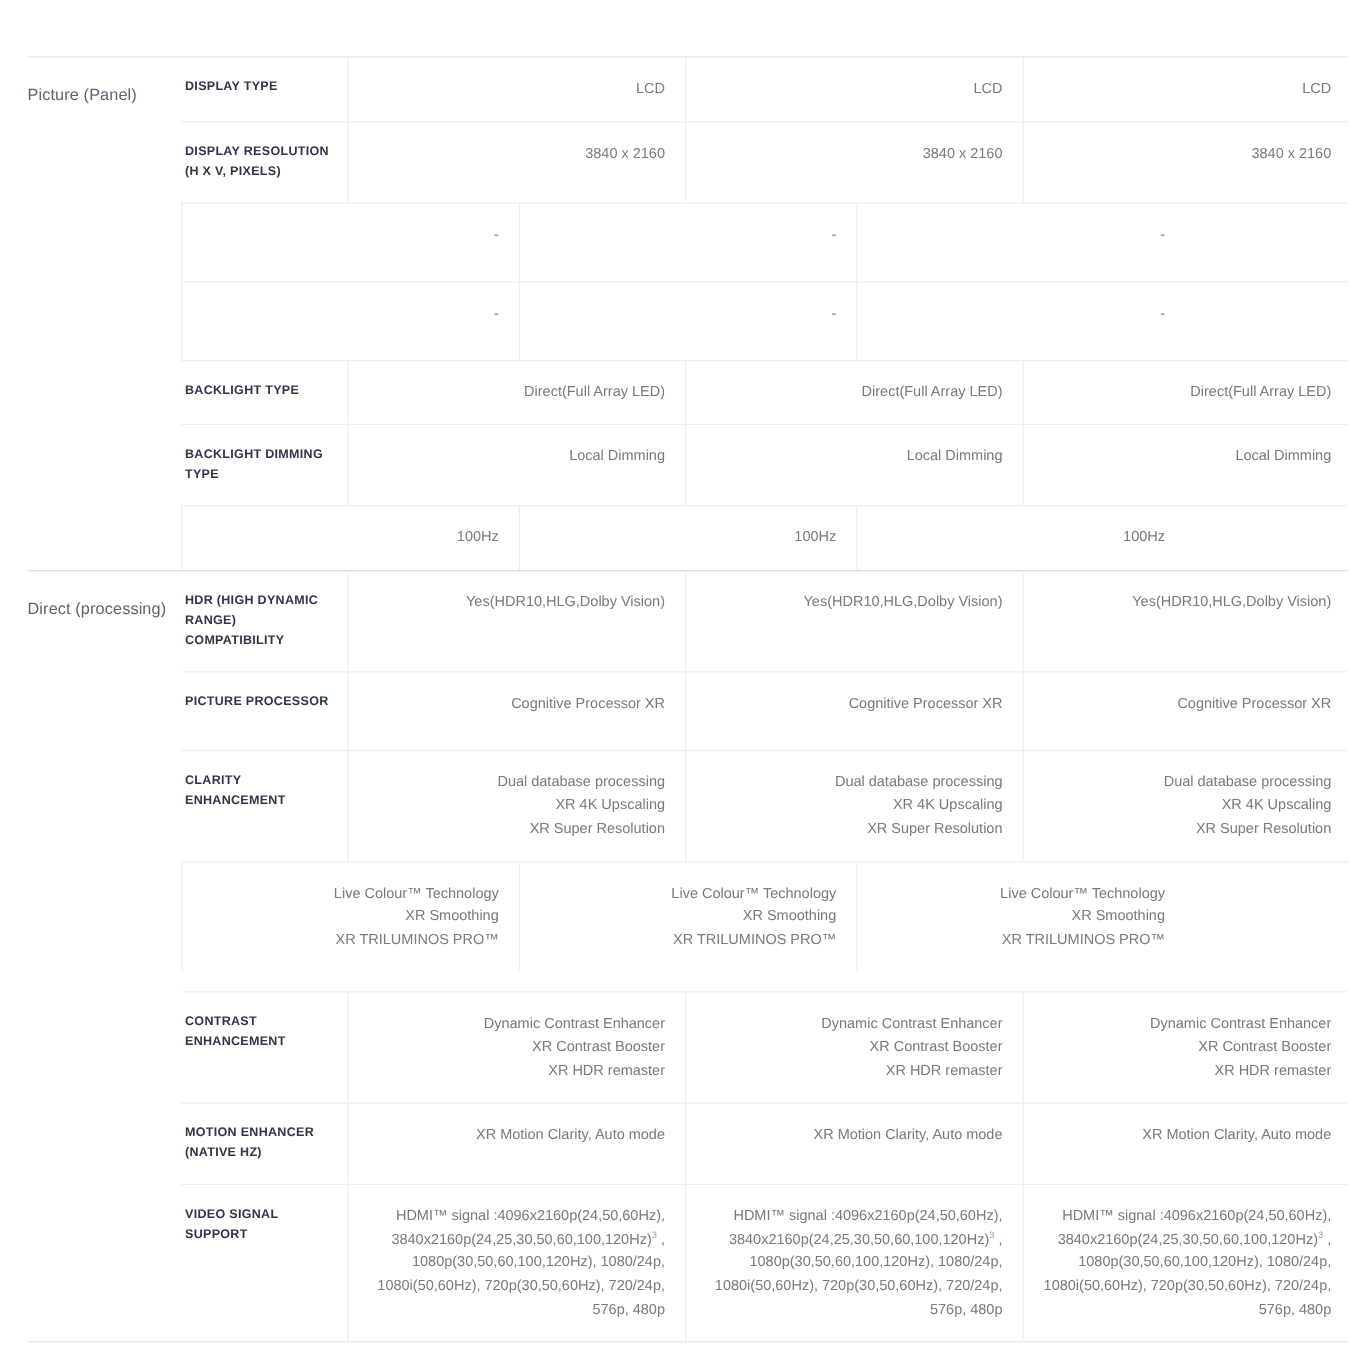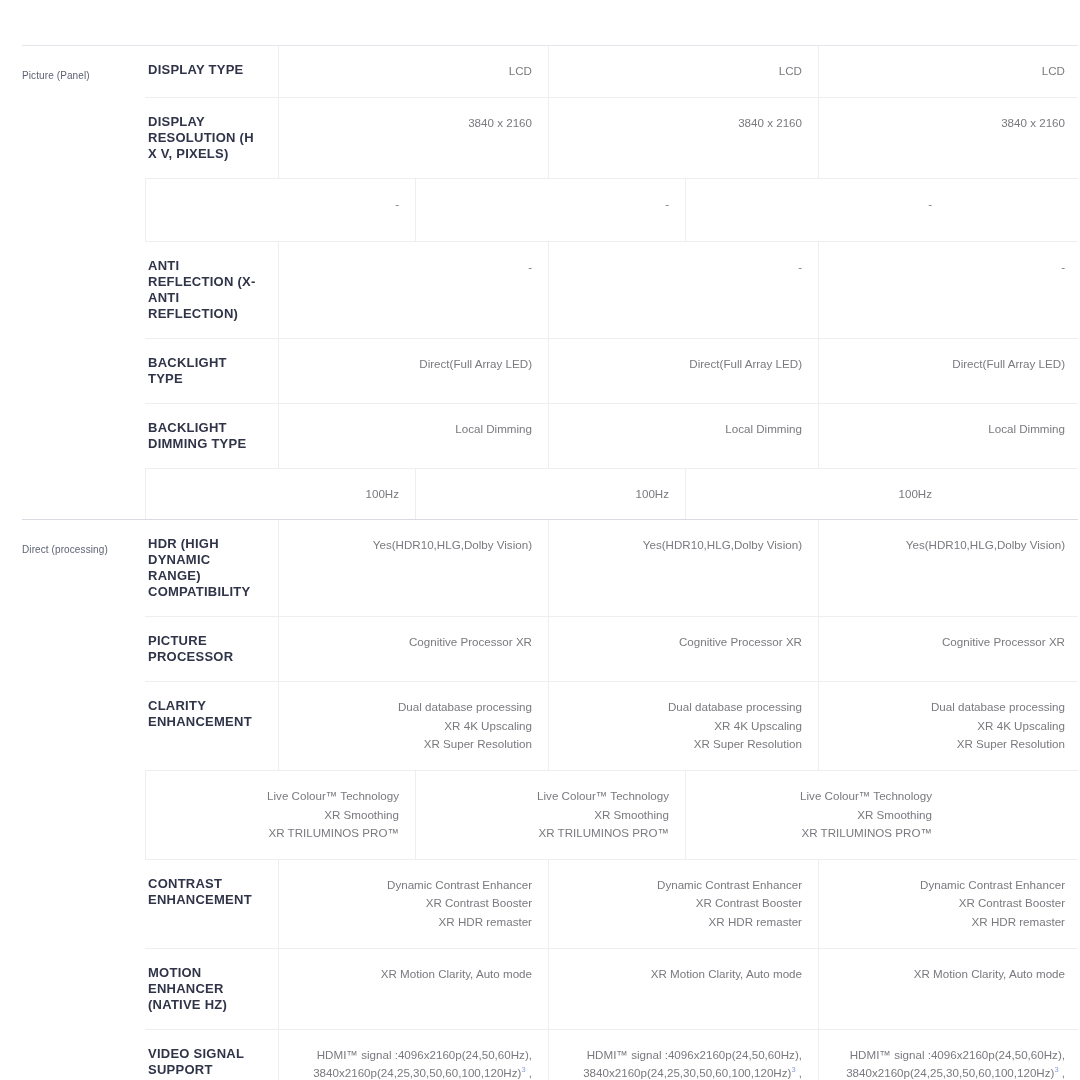--- a/index.html
+++ b/index.html
@@ -26,21 +26,21 @@
     border-top: 1px solid #d9dbe3;
   }
   .section:first-child { border-top: none; }
 
   
   .section-label {
     position: absolute;
     left: 0px;
     top: 20px;
     width: 120px;
-    font-size: 10px;
+    font-size: 13px;
     line-height: 19px;
     color: #5d6374;
     letter-spacing: .1px;
   }
 
   .rows {
     margin-left: 123px;
     width: 933px;
   }
 
@@ -48,21 +48,21 @@
     display: flex;
     border-top: 1px solid #eceef2;
     min-height: 48px;
   }
   .rows > .row:first-child { border-top: none; }
 
   .cell-label {
     width: 133px;
     flex: 0 0 133px;
     padding: 16px 14px 16px 3px;
-    font-size: 13px;
+    font-size: 10px;
     font-weight: bold;
     line-height: 16px;
     letter-spacing: .25px;
     color: #2f3448;
     text-transform: uppercase;
   }
 
   .cell-val {
     flex: 0 0 270px;
     width: 270px;
@@ -108,21 +108,20 @@
           <div class="cell-val">3840 x 2160</div>
           <div class="cell-val">3840 x 2160</div>
           <div class="cell-val wide">3840 x 2160</div>
         </div>
         <div class="row h-63">
           <div class="cell-val">-</div>
           <div class="cell-val">-</div>
           <div class="cell-val wide">-</div>
         </div>
         <div class="row h-63">
-          <div class="cell-label">ANTI REFLECTION (X-ANTI REFLECTION)</div>
           <div class="cell-val">-</div>
           <div class="cell-val">-</div>
           <div class="cell-val wide">-</div>
         </div>
         <div class="row h-48">
           <div class="cell-label">BACKLIGHT TYPE</div>
           <div class="cell-val">Direct(Full Array LED)</div>
           <div class="cell-val">Direct(Full Array LED)</div>
           <div class="cell-val wide">Direct(Full Array LED)</div>
         </div>
@@ -170,21 +169,21 @@
           <div class="cell-val">Live Colour™ Technology
 XR Smoothing
 XR TRILUMINOS PRO™</div>
           <div class="cell-val">Live Colour™ Technology
 XR Smoothing
 XR TRILUMINOS PRO™</div>
           <div class="cell-val wide">Live Colour™ Technology
 XR Smoothing
 XR TRILUMINOS PRO™</div>
         </div>
-        <div class="row h-84" style="min-height: 84px;">
+        <div class="row h-84" style="min-height: 84px; margin-top: 16px;">
           <div class="cell-label">CONTRAST ENHANCEMENT</div>
           <div class="cell-val">Dynamic Contrast Enhancer
 XR Contrast Booster
 XR HDR remaster</div>
           <div class="cell-val">Dynamic Contrast Enhancer
 XR Contrast Booster
 XR HDR remaster</div>
           <div class="cell-val wide">Dynamic Contrast Enhancer
 XR Contrast Booster
 XR HDR remaster</div>

